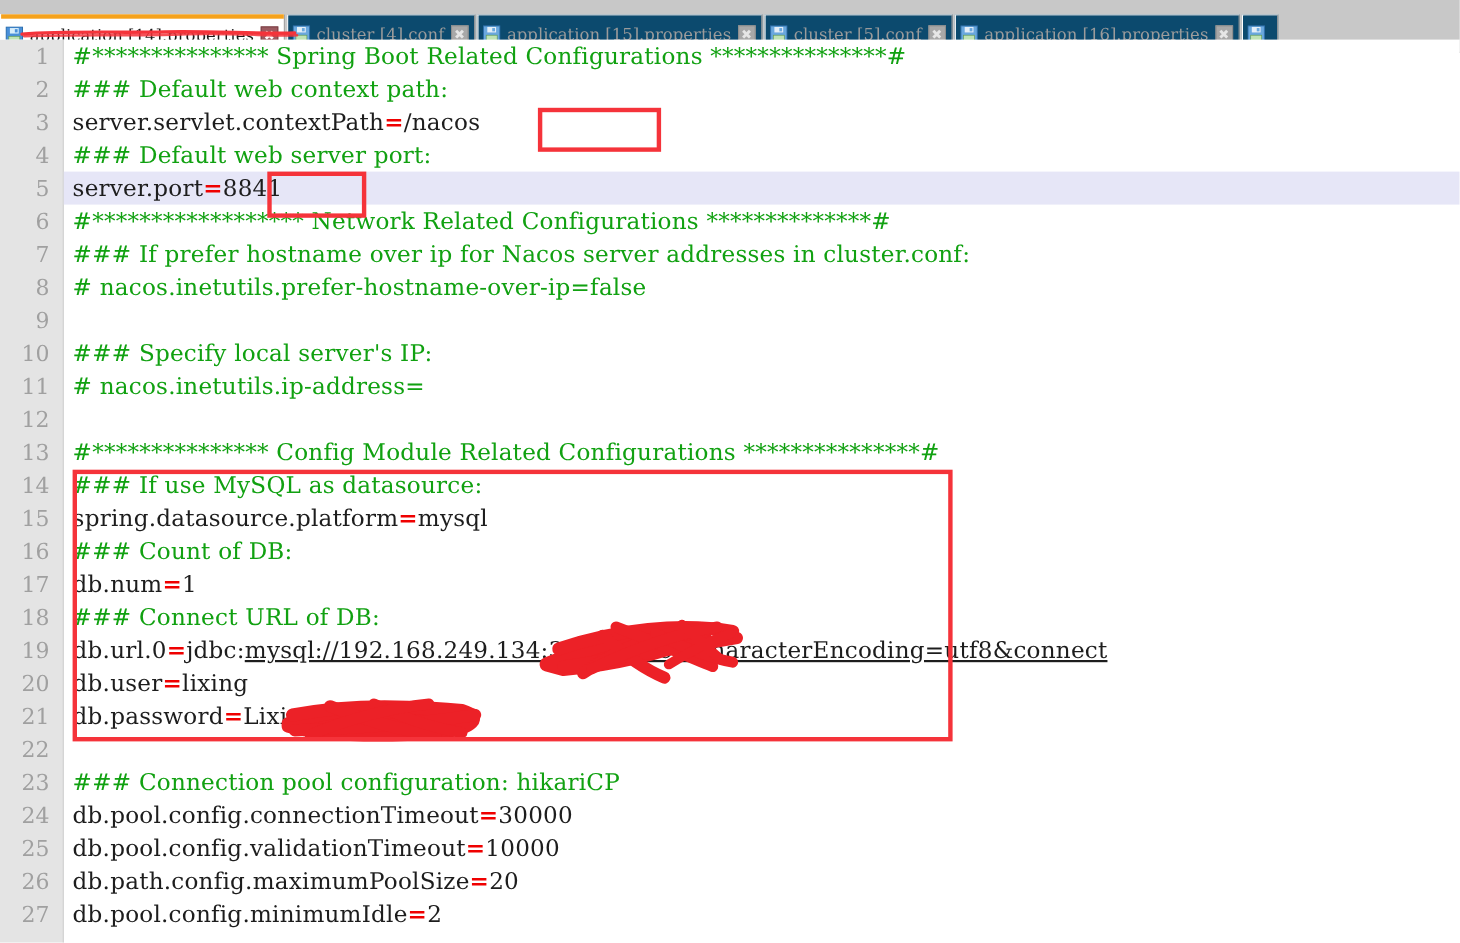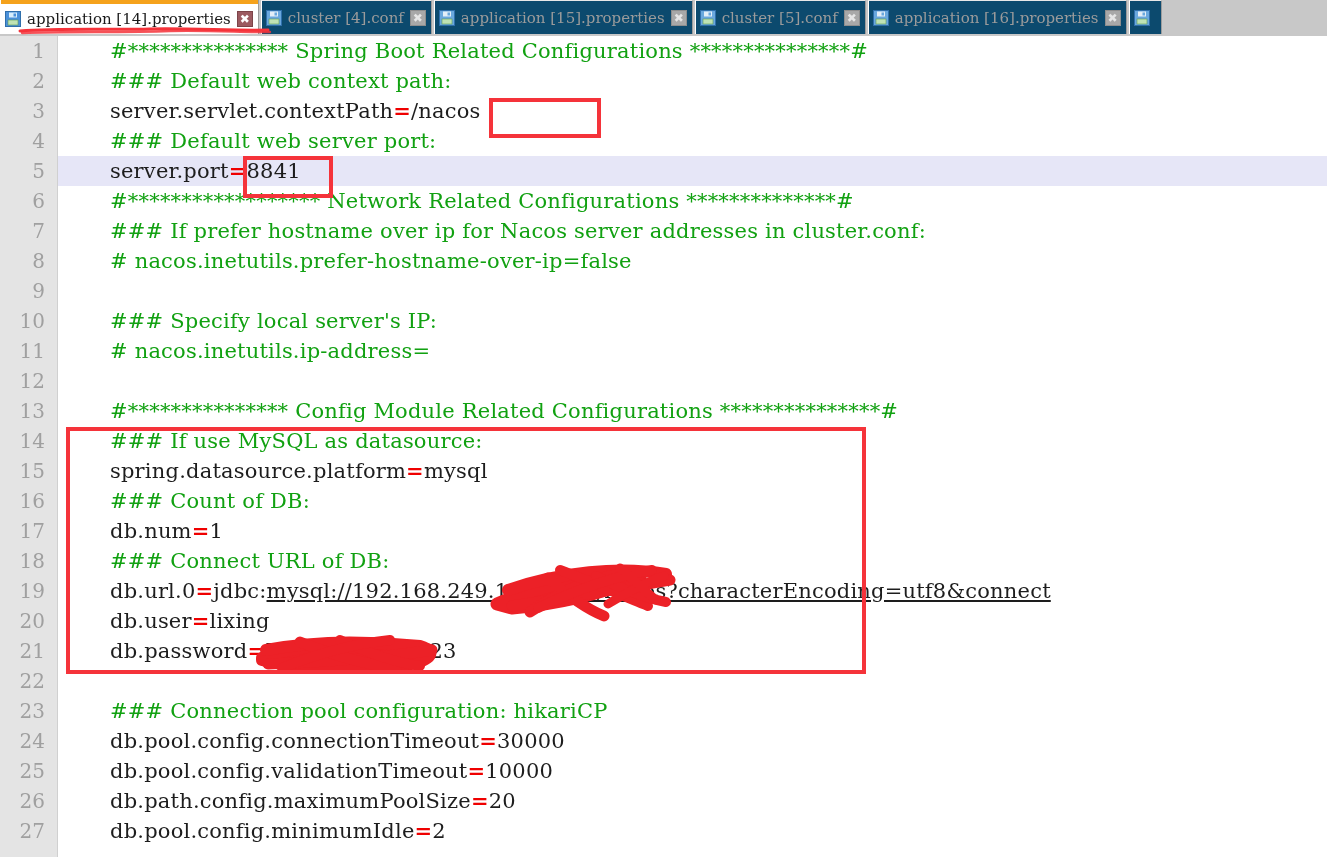--- a/index.html
+++ b/index.html
@@ -16,21 +16,21 @@
   }
 
   
   #tabbar {
     position: absolute;
     left: 0; top: 0;
     width: 1327px;
     height: 48px;
     background: #c8c8c8;
     display: flex;
-    align-items: flex-start;
+    align-items: flex-end;
     overflow: hidden;
     box-sizing: border-box;
     border-bottom: 1px solid #9a9a9a;
   }
   .tab {
     position: relative;
     height: 34px;
     display: flex;
     align-items: center;
     box-sizing: border-box;
@@ -140,21 +140,20 @@
   }
   .src {
     position: absolute;
     left: 66px; top: 0;
     font-family: "DejaVu Serif", serif;
     font-size: 21px;
     line-height: 30px;
     letter-spacing: 0.2px;
     color: #1d1d1d;
     white-space: pre;
-    margin-left: 44px;
   }
   .cm { color: #11a111; }
   .eq { color: #ef0000; font-weight: bold; }
   .lnk { text-decoration: underline; }
 
   
   .ann-box {
     position: absolute;
     border: 4px solid #f5333a;
     box-sizing: border-box;

